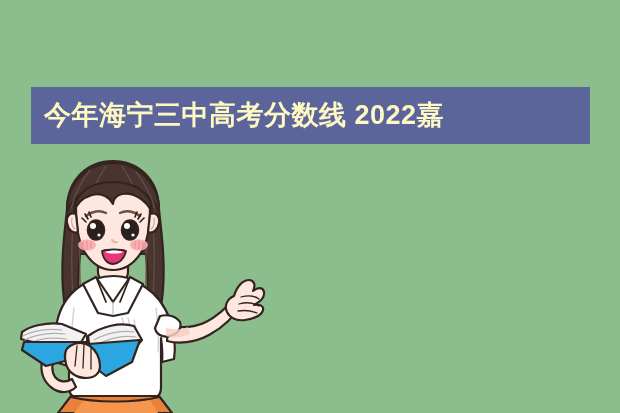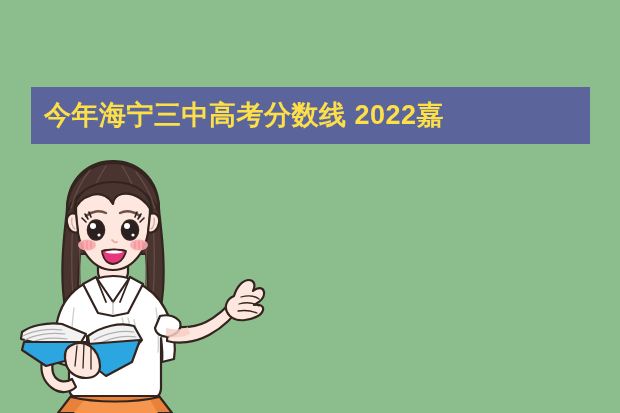--- a/index.html
+++ b/index.html
@@ -25,21 +25,21 @@
     width: 559px;
     height: 57px;
     background: #5c649c;
     display: flex;
     align-items: center;
     overflow: hidden;
     box-sizing: border-box;
     padding-left: 13px;
   }
   #title-text {
-    color: #fde047;
+    color: #fef9c3;
     font-size: 27px;
     font-weight: 700;
     letter-spacing: 0.5px;
     white-space: nowrap;
     line-height: 1;
   }
 
   
   #illustration {
     position: absolute;

